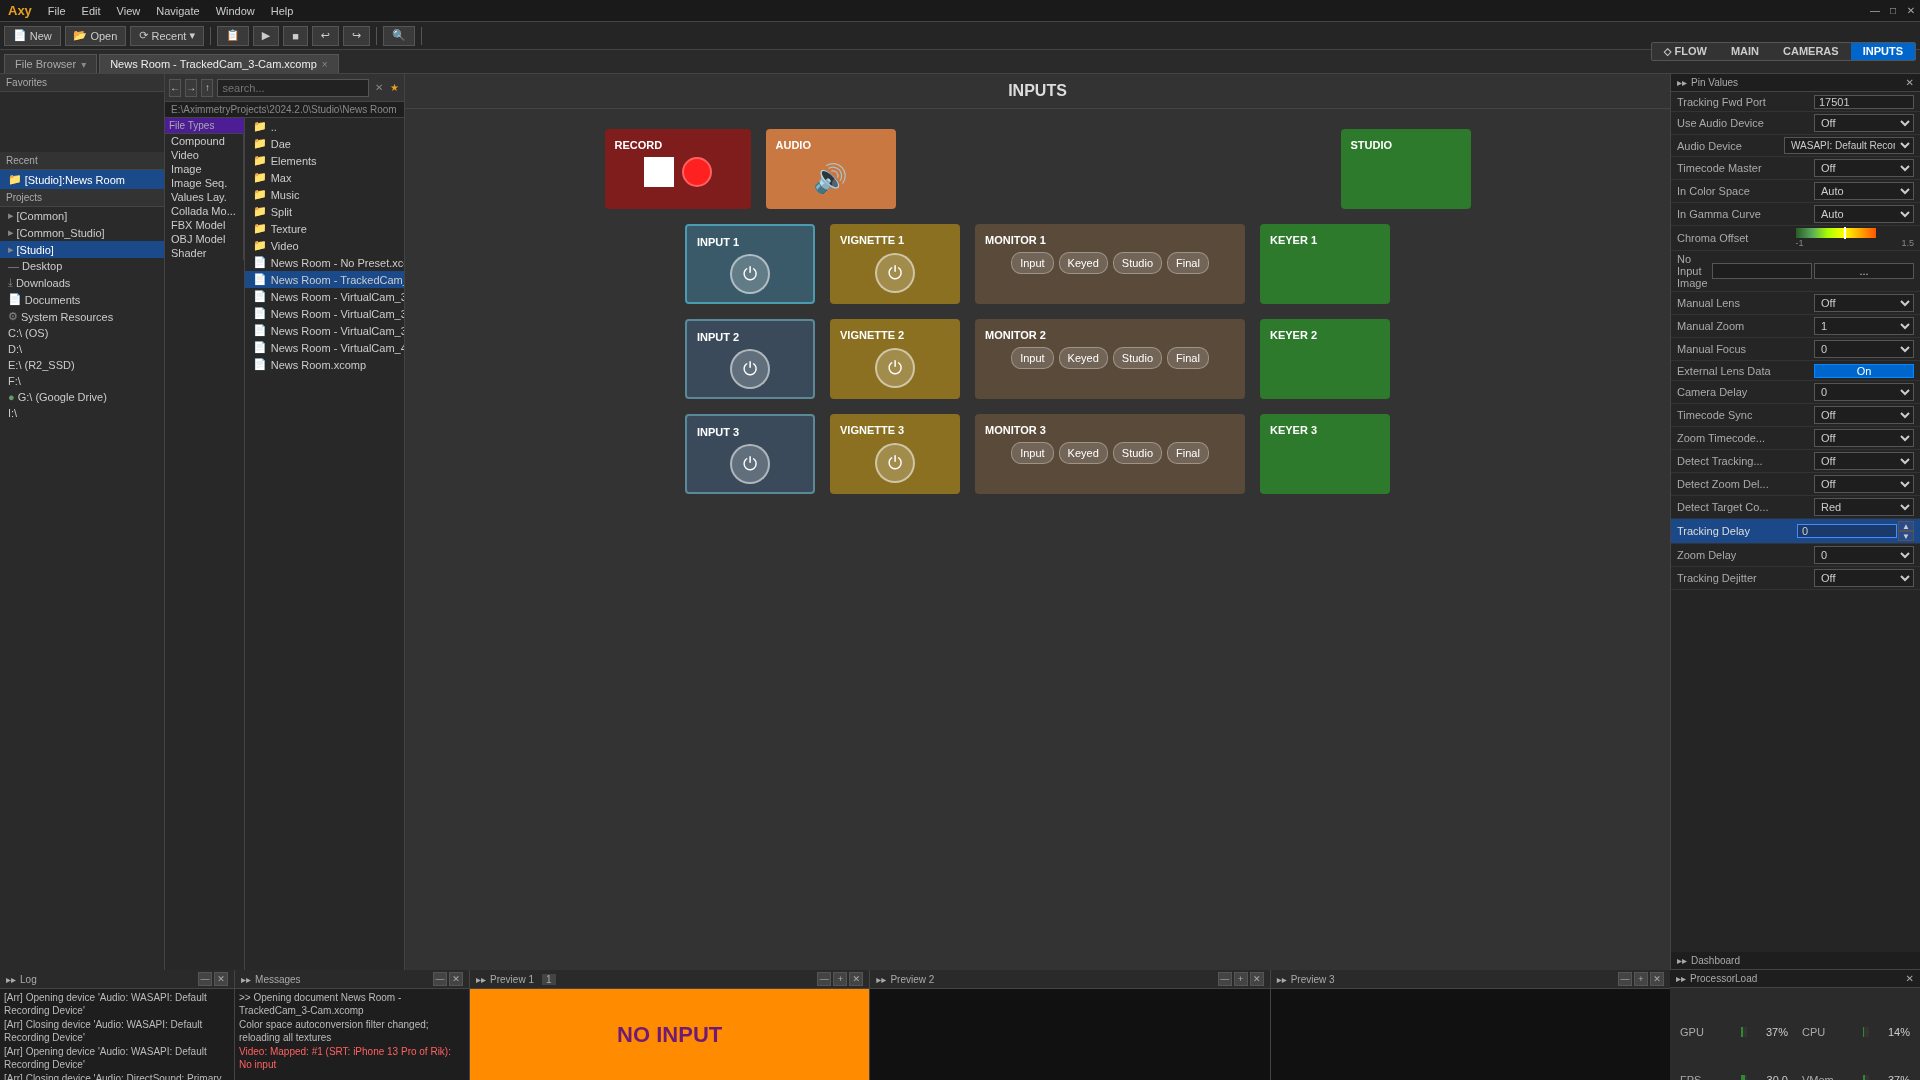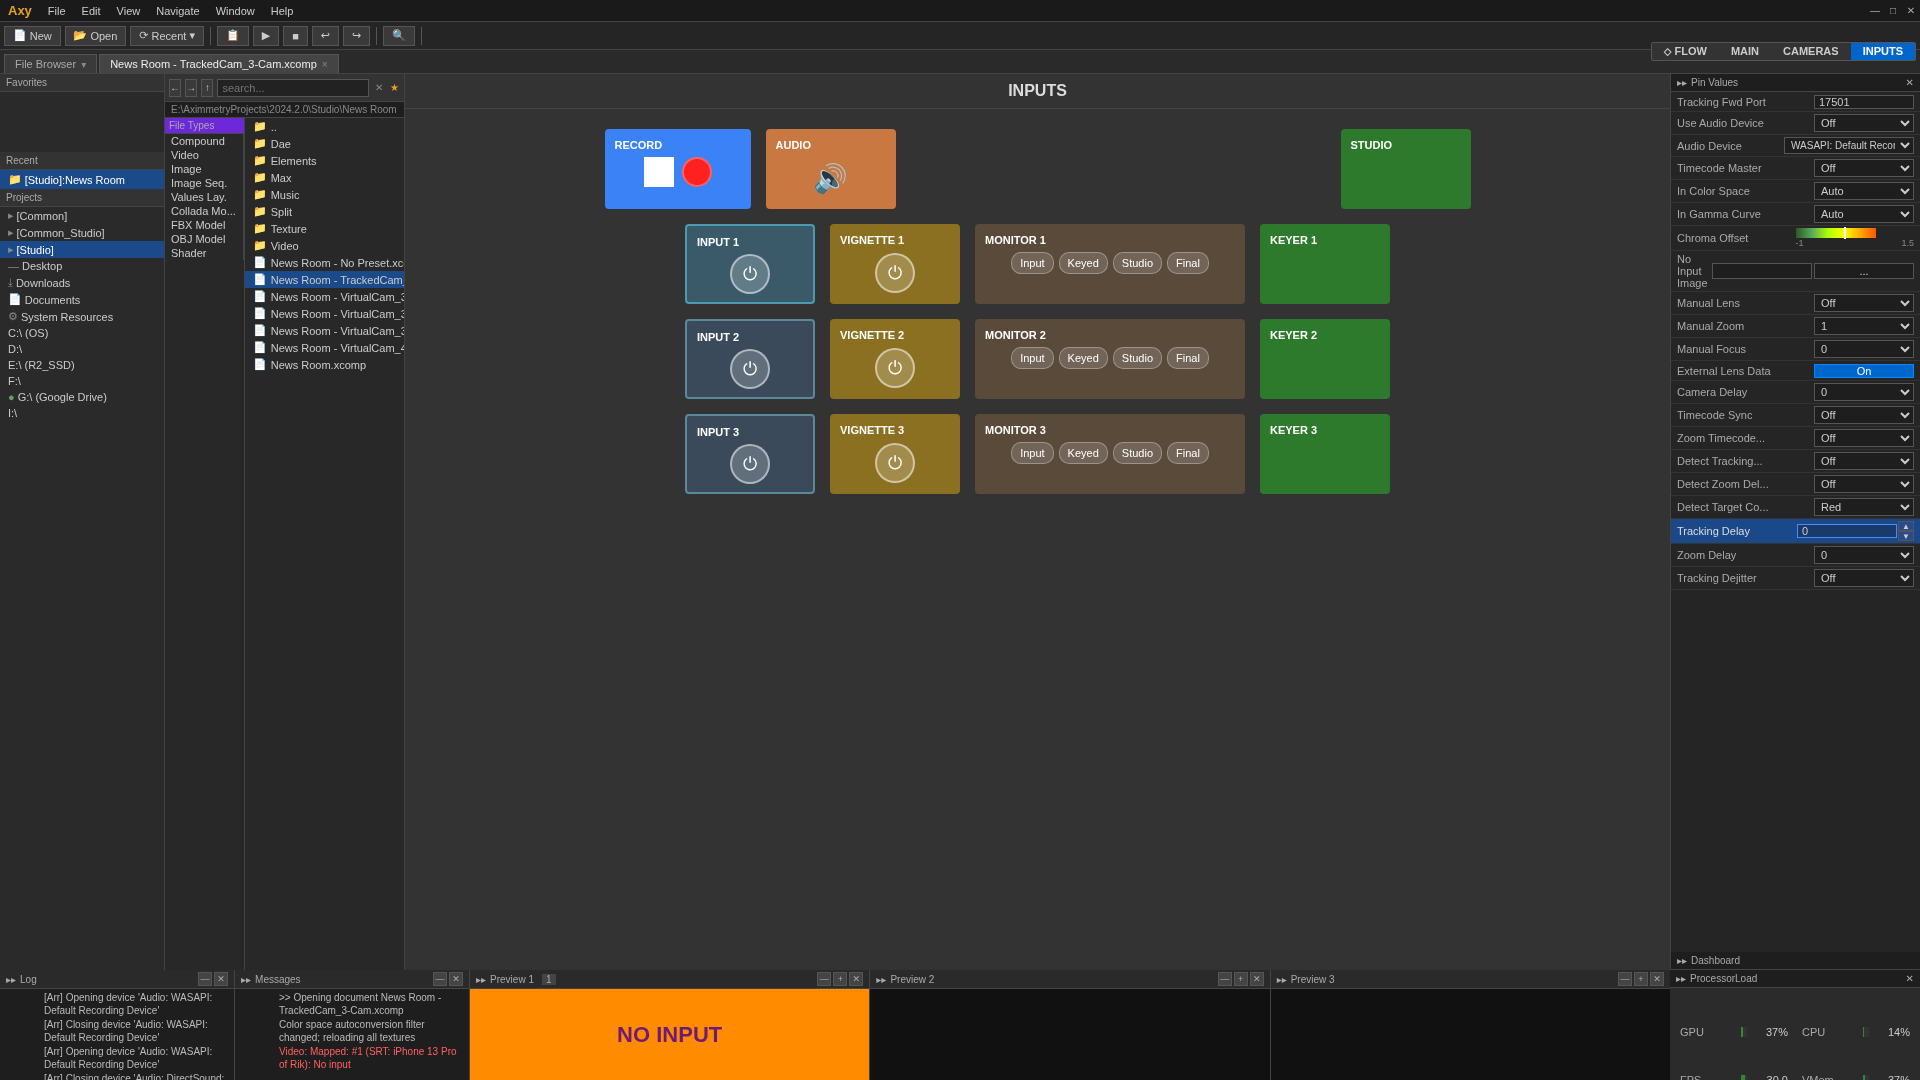--- a/index.html
+++ b/index.html
@@ -53,21 +53,21 @@
     
     
     #center-content { flex: 1; background: #333; display: flex; flex-direction: column; overflow: hidden; }
     #inputs-header { background: #333; padding: 8px; text-align: center; font-size: 16px; font-weight: bold; color: #ddd; border-bottom: 1px solid #444; }
     #inputs-grid { flex: 1; padding: 20px; overflow-y: auto; }
     
     
     .inputs-row { display: flex; gap: 15px; margin-bottom: 15px; justify-content: center; }
     
     .input-card { border-radius: 4px; padding: 10px; display: flex; flex-direction: column; align-items: center; cursor: pointer; }
-    .input-card.record { background: #3b82f6; width: 146px; height: 80px; }
+    .input-card.record { background: #7f1d1d; width: 146px; height: 80px; }
     .input-card.playback { background: #2d7a2d; width: 130px; height: 80px; }
     .input-card.audio { background: #c87840; width: 130px; height: 80px; }
     .input-card.input-cyan { background: #3a5a6a; border: 2px solid #4a9ab0; width: 130px; height: 80px; }
     .input-card.vignette { background: #8a7020; width: 130px; height: 80px; }
     .input-card.monitor { background: #5a4a3a; width: 270px; height: 80px; }
     .input-card.keyer { background: #2d7a2d; width: 130px; height: 80px; }
     
     .card-title { font-size: 11px; font-weight: bold; color: white; align-self: flex-start; margin-bottom: 6px; }
     .card-buttons { display: flex; gap: 5px; flex-wrap: wrap; justify-content: center; }
     .card-btn { background: rgba(255,255,255,0.15); border: 1px solid rgba(255,255,255,0.3); color: white; padding: 4px 8px; font-size: 11px; cursor: pointer; border-radius: 10px; }
@@ -91,21 +91,21 @@
     #log-panel { width: 235px; background: #1e1e1e; border-right: 1px solid #444; display: flex; flex-direction: column; }
     #messages-panel { width: 235px; background: #1e1e1e; border-right: 1px solid #444; display: flex; flex-direction: column; }
     #preview1-panel { flex: 1; background: #1e1e1e; border-right: 1px solid #444; display: flex; flex-direction: column; }
     #preview2-panel { flex: 1; background: #1e1e1e; border-right: 1px solid #444; display: flex; flex-direction: column; }
     #preview3-panel { flex: 1; background: #1e1e1e; display: flex; flex-direction: column; }
     
     .panel-title-bar { background: #2a2a2a; padding: 2px 6px; font-size: 10px; color: #aaa; border-bottom: 1px solid #444; display: flex; align-items: center; gap: 4px; }
     .panel-title-bar .panel-controls { margin-left: auto; display: flex; gap: 2px; }
     .panel-ctrl-btn { width: 14px; height: 14px; background: #444; border: 1px solid #555; color: #aaa; font-size: 9px; cursor: pointer; display: flex; align-items: center; justify-content: center; }
     .panel-content { flex: 1; overflow-y: auto; padding: 2px 4px; font-size: 10px; color: #bbb; }
-    .panel-content .log-entry { margin-bottom: 1px; line-height: 1.3; margin-left: 40px; }
+    .panel-content .log-entry { margin-bottom: 1px; line-height: 1.3; }
     .panel-content .log-entry.error { color: #ff6060; }
     
     .preview-content { flex: 1; background: #ff8c00; display: flex; align-items: center; justify-content: center; }
     .preview-content .no-input-text { color: #701a75; font-size: 22px; font-weight: bold; }
     .preview-empty { flex: 1; background: #111; }
     #proc-header { background: #1e1e1e; padding: 3px 6px; font-size: 10px; color: #aaa; border-bottom: 1px solid #444; display: flex; align-items: center; gap: 4px; }
     .proc-row { display: flex; align-items: center; padding: 2px 6px; gap: 6px; margin-top: 32px; }
     .proc-label { color: #aaa; font-size: 11px; width: 55px; }
     .proc-bar-bg { flex: 1; background: #333; height: 10px; }
     .proc-bar { height: 10px; background: #555; }
@@ -239,21 +239,21 @@
       <button>↑</button>
       <input id="file-search" type="text" placeholder="search..." style="">
       <button style="background: none; border: none; color: #888; cursor: pointer;">✕</button>
       <button style="background: none; border: none; color: #e8a020; cursor: pointer;">★</button>
     </div>
     <div id="file-path">
       <span>E:\AximmetryProjects\2024.2.0\Studio\News Room</span>
     </div>
     <div id="file-browser-top">
       <div class="file-types">
-        <div style="padding: 2px 4px; font-size: 10px; color: #aaa; background: #6d28d9; border-bottom: 1px solid #444;">File Types</div>
+        <div style="padding: 2px 4px; font-size: 10px; color: #aaa; background: #4c1d95; border-bottom: 1px solid #444;">File Types</div>
         <div class="file-types" style="width: 100%;">
           <div class="item">
               <span>Compound</span>
             </div>
           <div class="item">
               <span>Video</span>
             </div>
           <div class="item">
               <span>Image</span>
             </div>

